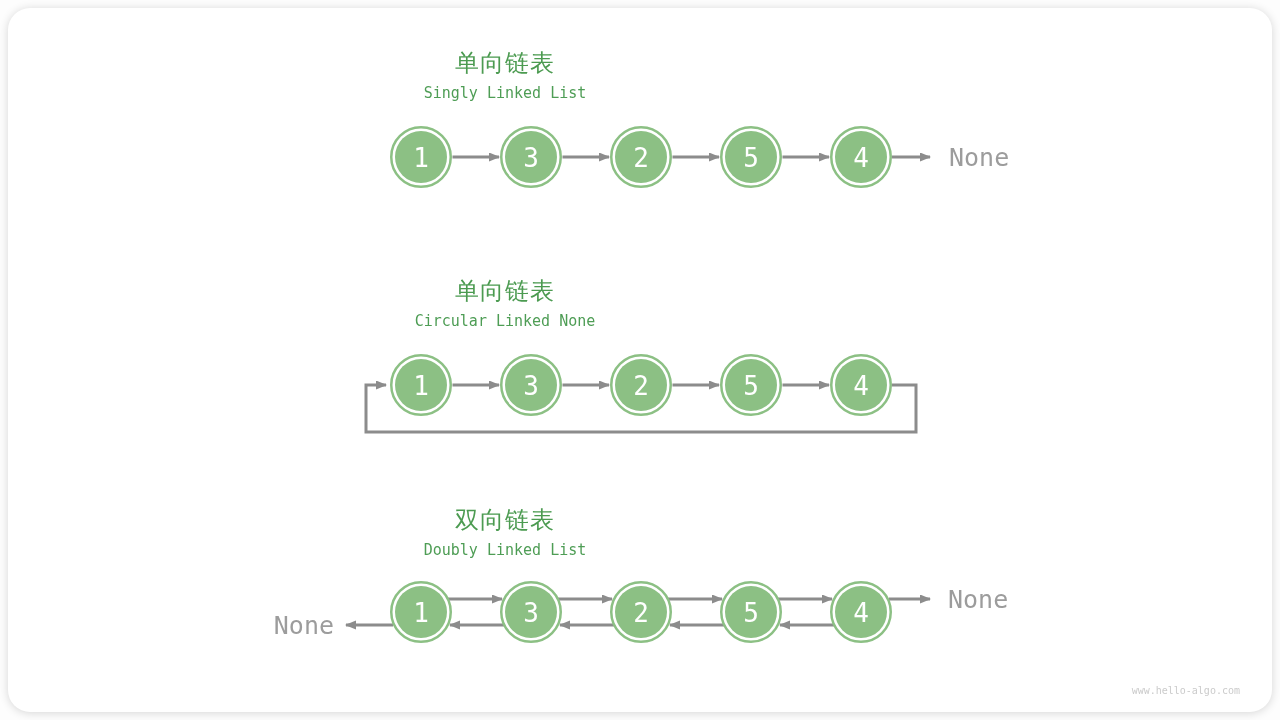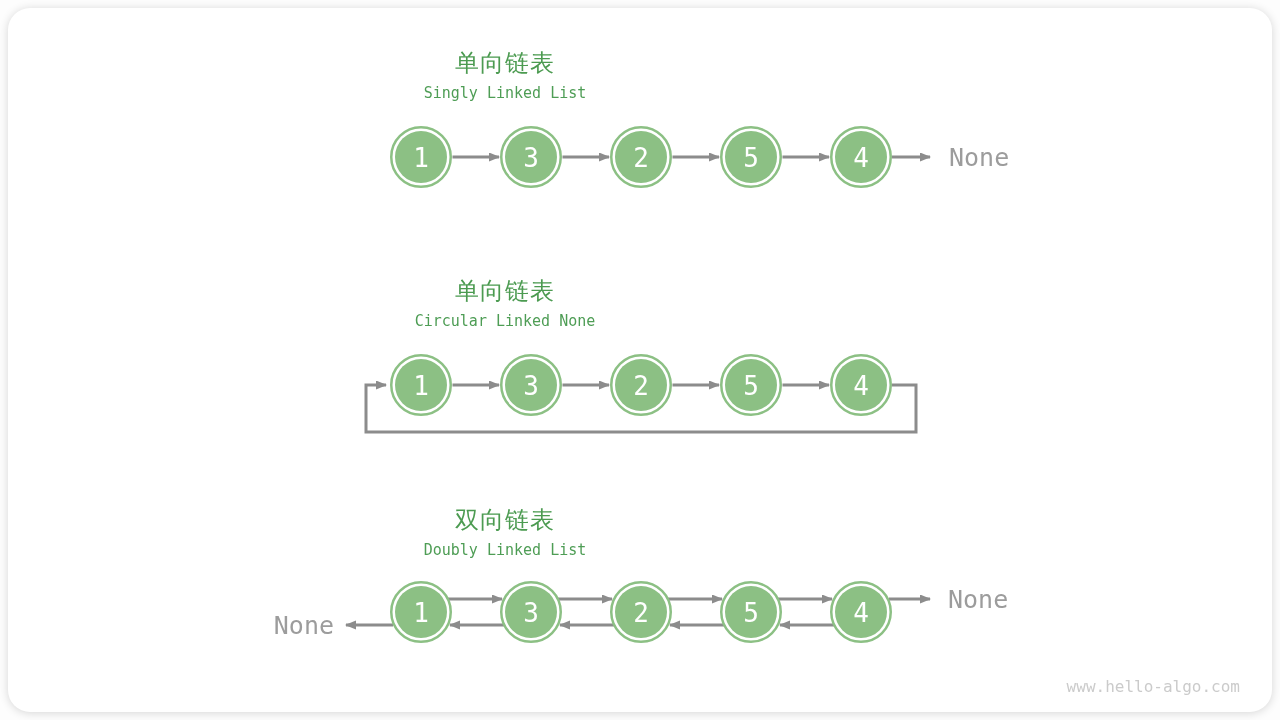--- a/index.html
+++ b/index.html
@@ -29,21 +29,21 @@
   }
   .sec-sub {
     font-family: "DejaVu Sans Mono", monospace;
     font-size: 15px; line-height: 26px;
     color: var(--subtitle-green, #4E9D55);
   }
   .watermark {
     position: absolute;
     right: 40px; bottom: 24px;
     font-family: "DejaVu Sans Mono", monospace;
-    font-size: 16px;
+    font-size: 10px;
     color: var(--watermark-gray, #CBCBCB);
   }
   .node-value-text {
     font-family: "DejaVu Sans Mono", monospace;
     font-size: 26px;
     fill: #ffffff;
   }
   .none-text {
     font-family: "DejaVu Sans Mono", monospace;
     font-size: 25px;

